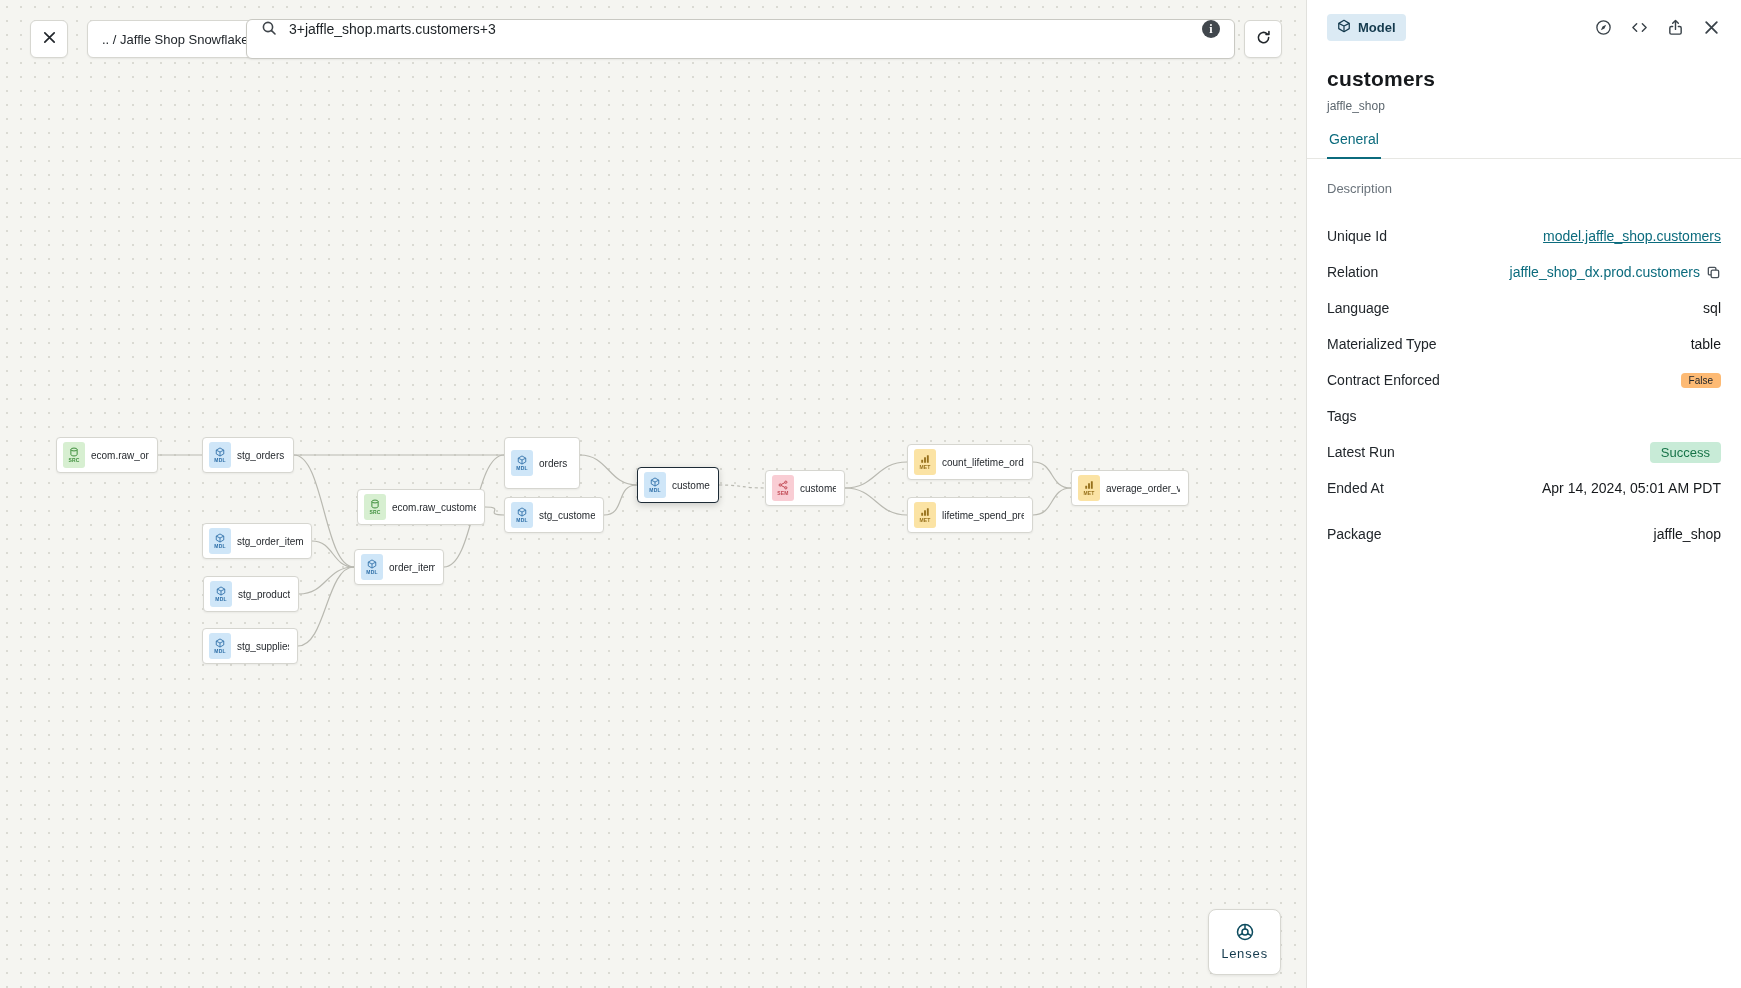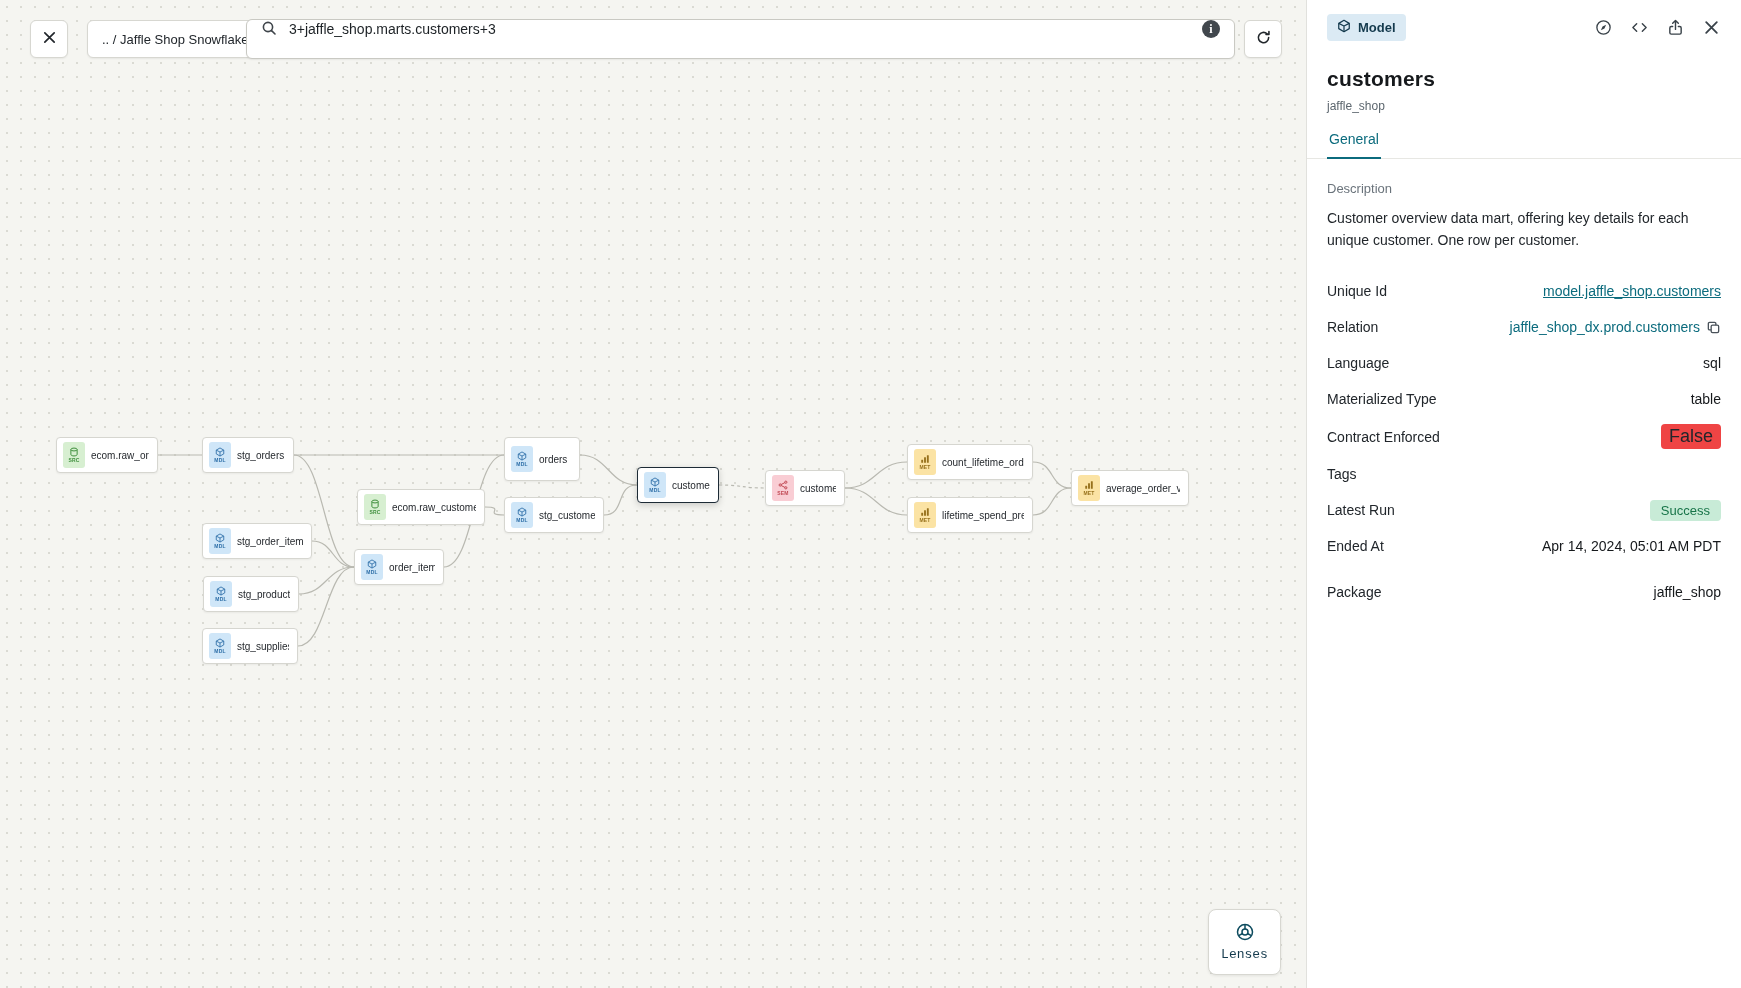--- a/index.html
+++ b/index.html
@@ -89,21 +89,21 @@
   .desc{font-size:14px;color:#21262b;line-height:1.55;margin-top:12px;}
   .fields{margin-top:22px;}
   .frow{display:flex;justify-content:space-between;align-items:center;padding:7px 0;font-size:14px;min-height:22px;}
   .fields .frow:nth-child(9){margin-top:10px;}
   .flabel{color:#21262b;flex:none;}
   .fvalue{display:flex;align-items:center;gap:6px;text-align:right;color:#16191c;}
   .fvalue a{color:#0b6b7d;text-decoration:underline;}
   .teal{color:#0b6b7d;}
   .copy{width:15px;height:15px;color:#49525a;display:inline-flex;cursor:pointer;}
   .copy svg{width:15px;height:15px;}
-  .badge-gray{background:#ef4444;border-radius:4px;padding:2px 8px;font-size:18px;color:#21262b;}
+  .badge-gray{background:#fdba74;border-radius:4px;padding:2px 8px;font-size:10px;color:#21262b;}
   .badge-green{background:#c8ebd7;color:#187449;border-radius:4px;padding:3px 11px;font-size:13px;}
 </style>
 </head>
 <body>
 
 <div class="canvas">
   <svg class="edges" width="1306" height="988" viewBox="0 0 1306 988">
       <path d="M158 455 C 180 455, 180 455, 202 455"></path>
       <path d="M294 455 C 399 455, 399 455, 504 455"></path>
       <path d="M294 455 C 324 455, 324 567, 354 567"></path>
@@ -226,21 +226,21 @@
     <div class="node" style="left: 354px; top: 549px; width: 90px; height: 36px;">
       <span class="ntype" style="background: rgb(207, 230, 248); color: rgb(46, 111, 168);">
         <svg viewBox="0 0 16 16" fill="none" stroke="currentColor" stroke-width="1.4" stroke-linejoin="round">
           <path d="M8 1.5 14 5v6l-6 3.5L2 11V5z"></path>
           <path d="M2 5l6 3 6-3M8 8v6.5"></path>
         </svg>
         <i>MDL</i>
       </span>
       <span class="nlabel">order_items</span>
     </div>
-    <div class="node" style="left: 504px; top: 437px; width: 76px; height: 44px;">
+    <div class="node" style="left: 504px; top: 437px; width: 76px; height: 52px;">
       <span class="ntype" style="background: rgb(207, 230, 248); color: rgb(46, 111, 168);">
         <svg viewBox="0 0 16 16" fill="none" stroke="currentColor" stroke-width="1.4" stroke-linejoin="round">
           <path d="M8 1.5 14 5v6l-6 3.5L2 11V5z"></path>
           <path d="M2 5l6 3 6-3M8 8v6.5"></path>
         </svg>
         <i>MDL</i>
       </span>
       <span class="nlabel">orders</span>
     </div>
     <div class="node" style="left: 504px; top: 497px; width: 100px; height: 36px;">
@@ -350,21 +350,20 @@
     <div class="title">customers</div>
     <div class="subtitle">jaffle_shop</div>
   </div>
 
   <div class="tabs">
     <span class="tab">General</span>
   </div>
 
   <div class="panel-body">
     <div class="sec-label">Description</div>
-    <div class="desc">Customer overview data mart, offering key details for each unique customer. One row per customer.</div>
     <div class="fields">
         <div class="frow">
     <span class="flabel">Unique Id</span>
     <span class="fvalue">
             <a href="#">model.jaffle_shop.customers</a>
           </span>
   </div>
         <div class="frow">
     <span class="flabel">Relation</span>
     <span class="fvalue">

